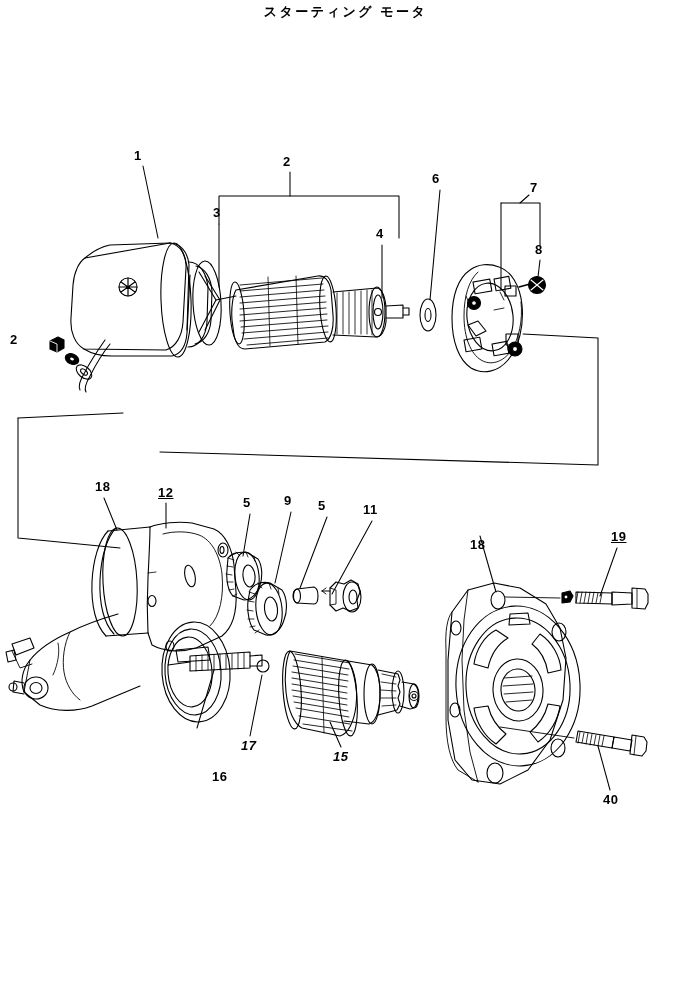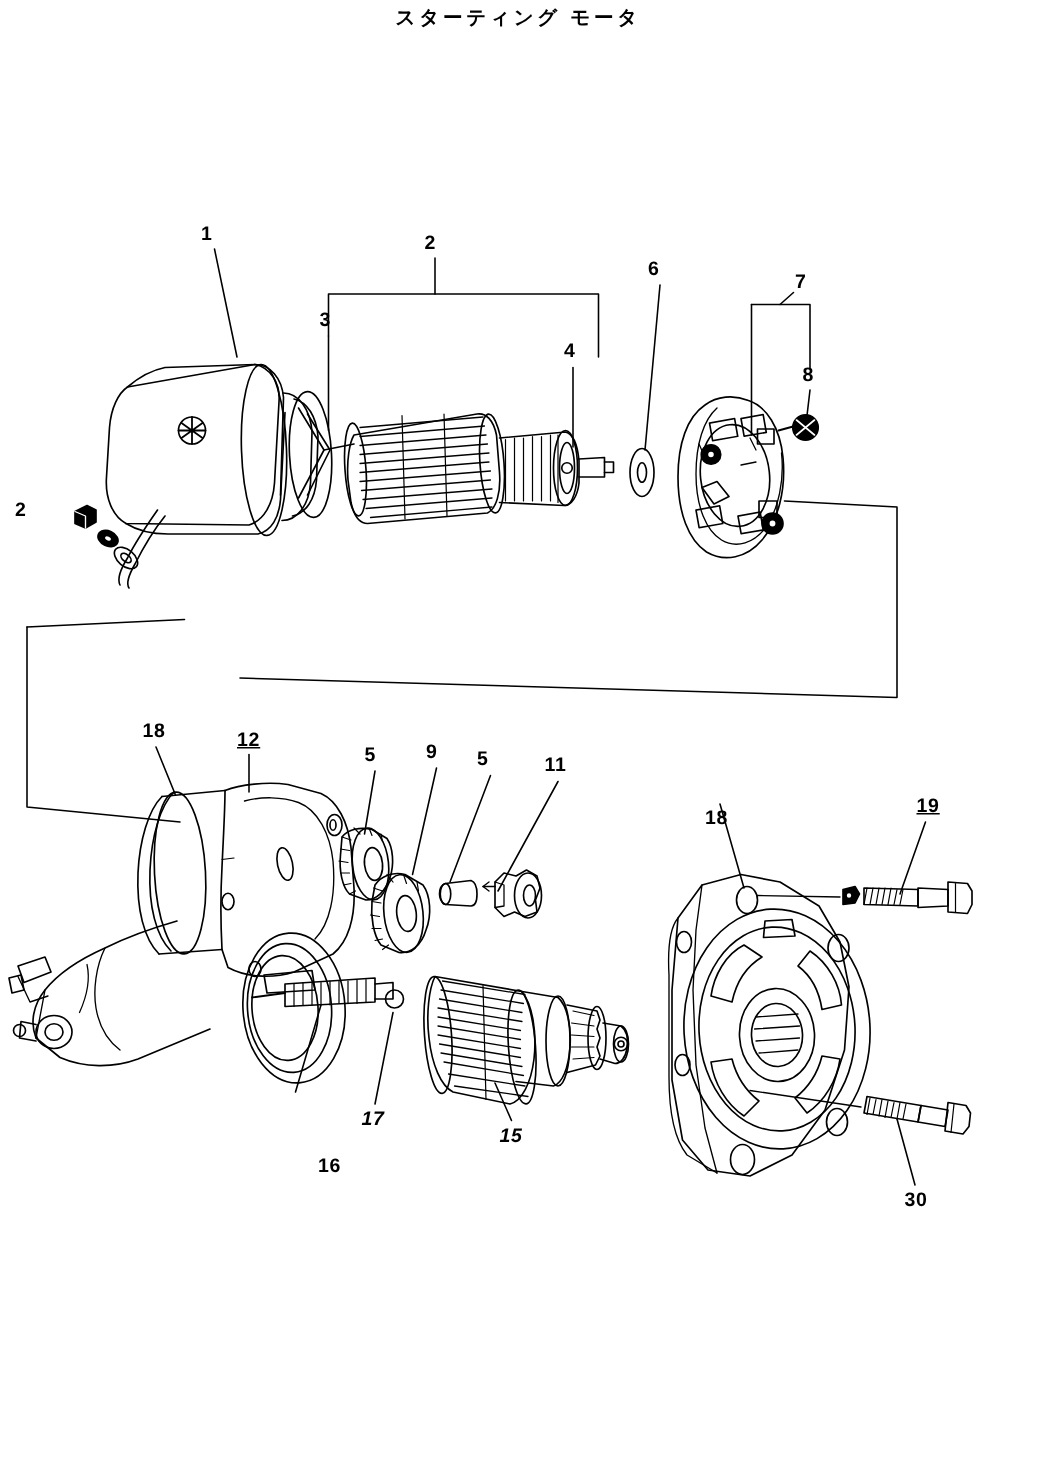--- a/index.html
+++ b/index.html
@@ -370,15 +370,15 @@
   <div class="lbl" style="left:318px;top:499px;">5</div>
   <div class="lbl" style="left:363px;top:503px;text-align:right;">11</div>
   <div class="lbl" style="left:158px;top:486px;text-decoration:underline;">12</div>
   <div class="lbl" style="left:95px;top:480px;">18</div>
   <div class="lbl" style="left:10px;top:333px;">2</div>
   <div class="lbl" style="left:333px;top:750px;font-style:italic;">15</div>
   <div class="lbl" style="left:188px;top:770px;margin-left:24px;">16</div>
   <div class="lbl" style="left:241px;top:739px;font-style:italic;">17</div>
   <div class="lbl" style="left:470px;top:518px;margin-top:20px;">18</div>
   <div class="lbl" style="left:611px;top:530px;text-decoration:underline;">19</div>
-  <div class="lbl" style="left:603px;top:793px;">30</div>
+  <div class="lbl" style="left:603px;top:793px;">40</div>
 
 </div>
 
 </body></html>

